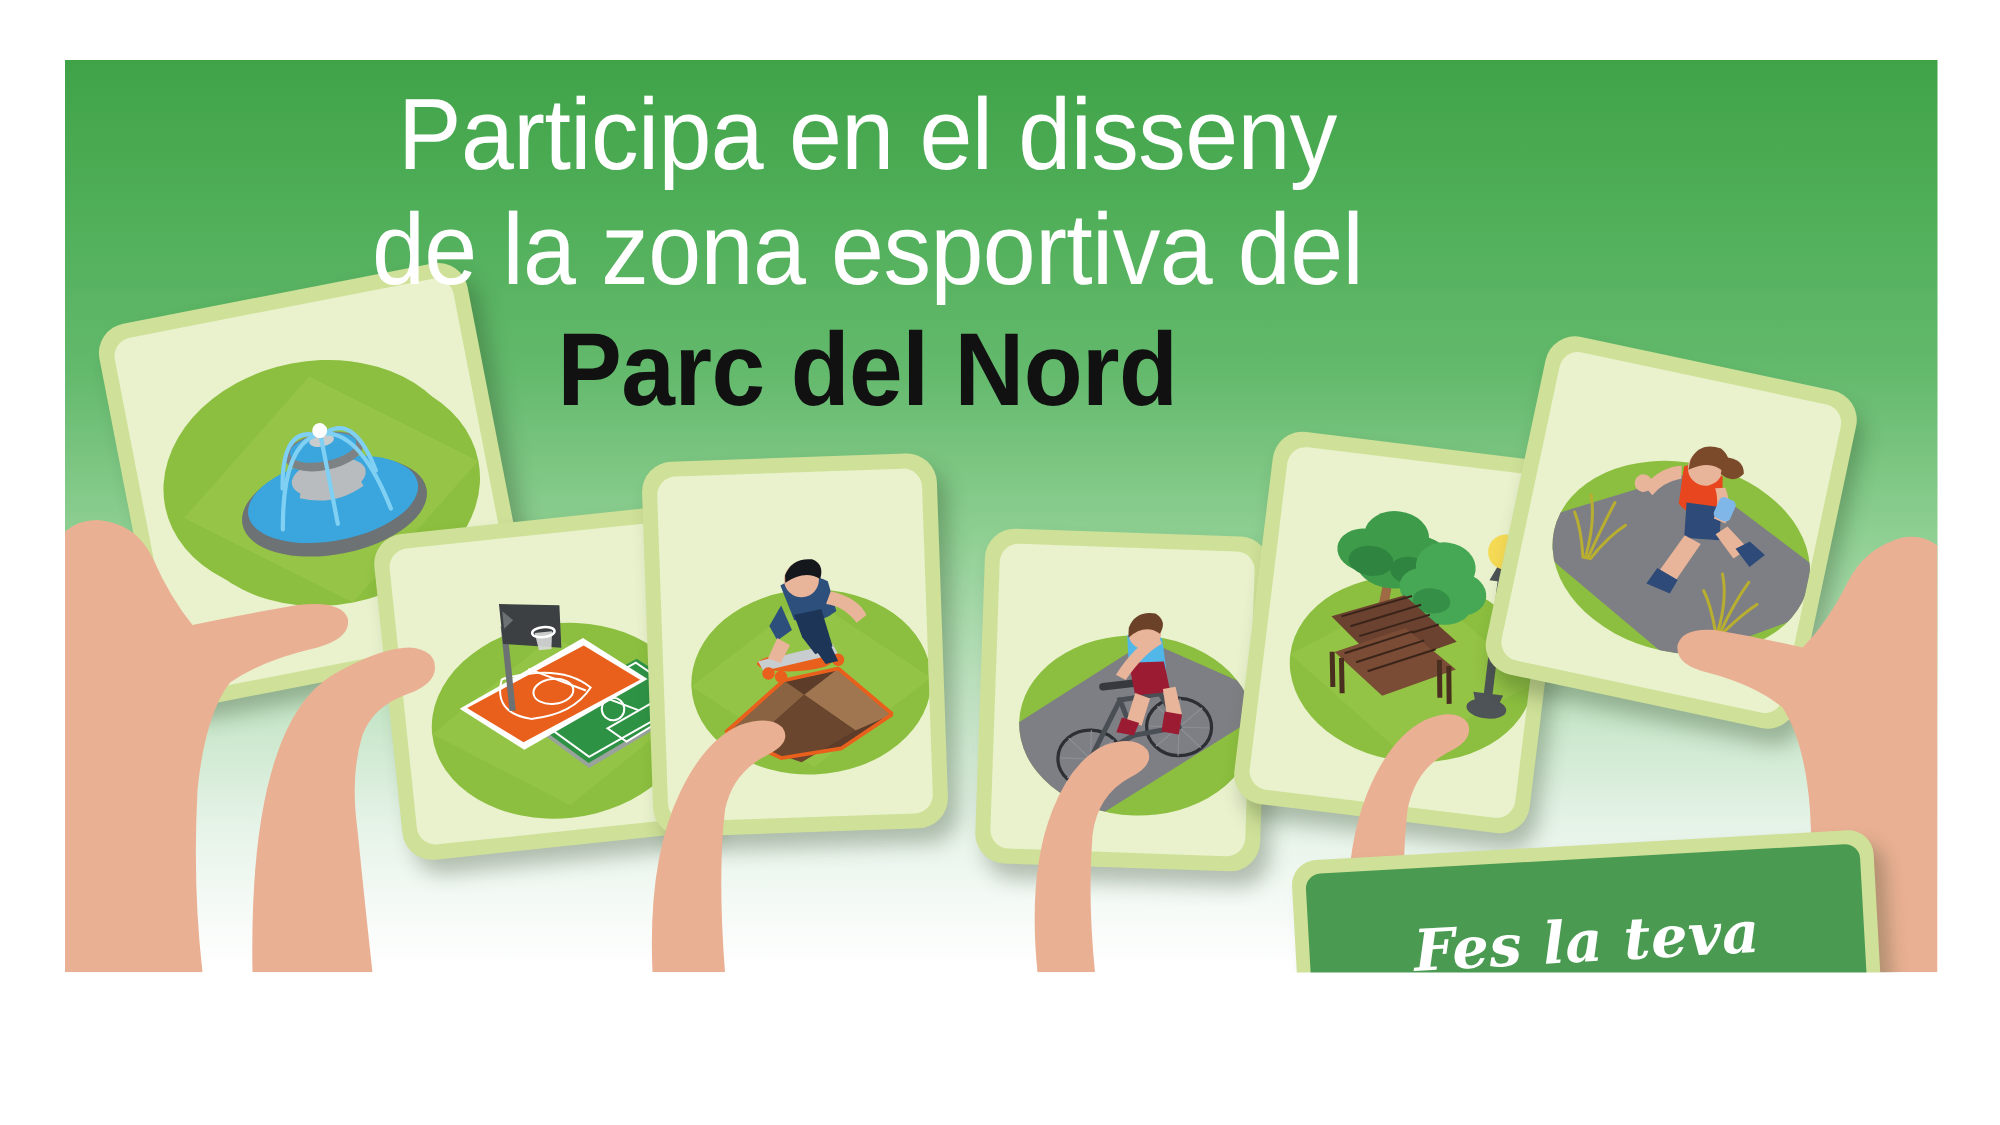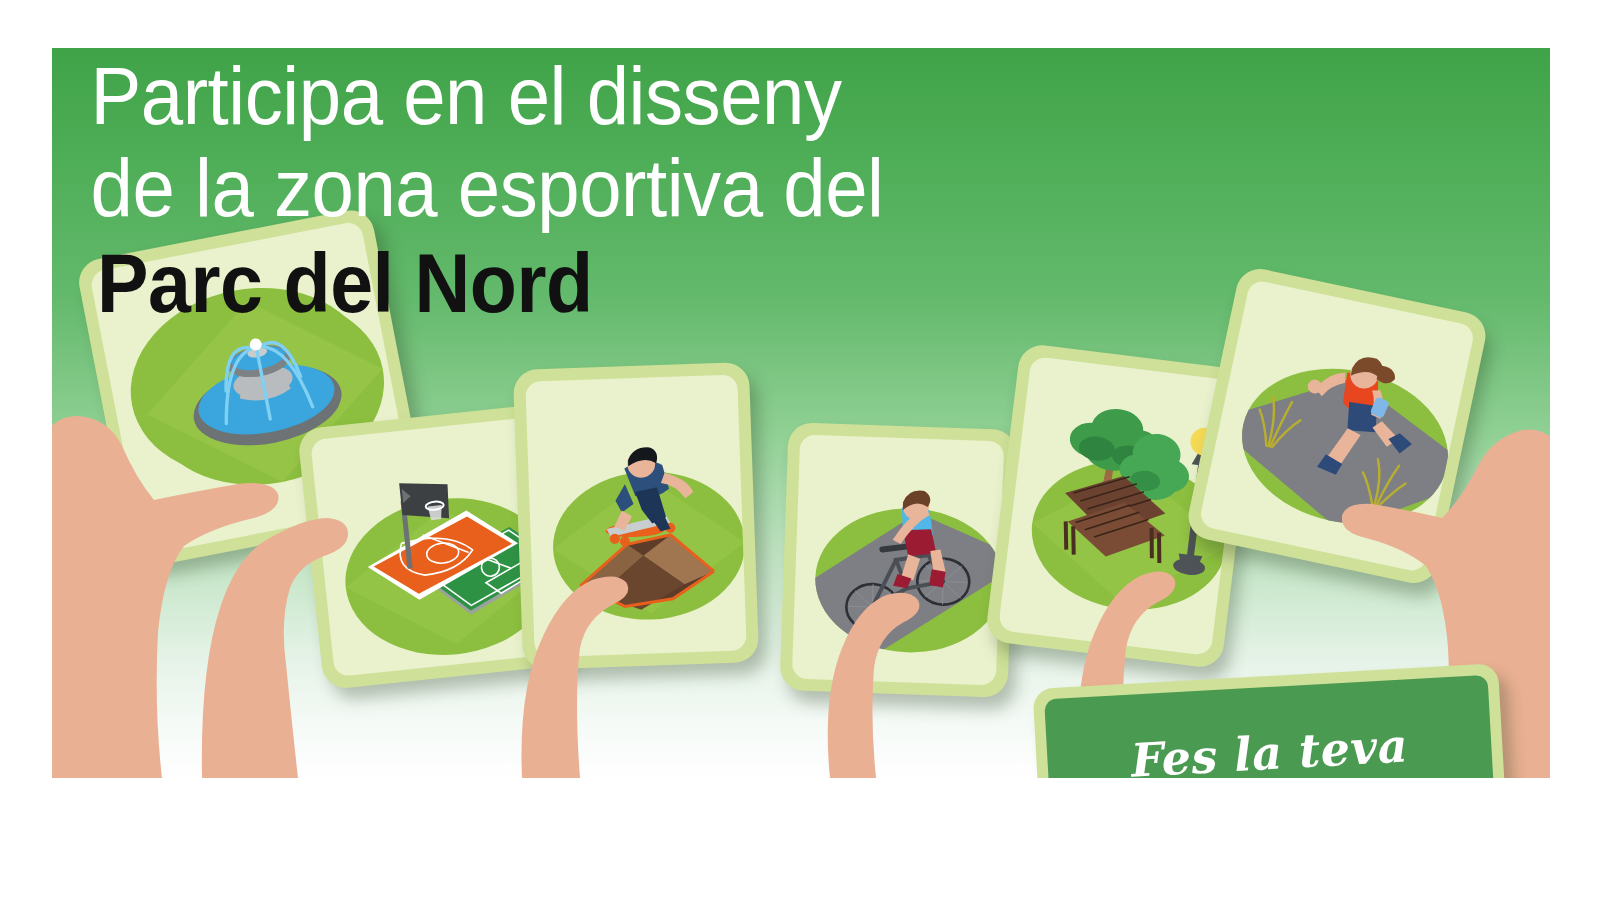--- a/index.html
+++ b/index.html
@@ -9,21 +9,21 @@
 
   
   #hero{
     position:absolute;left:52px;top:48px;width:1498px;height:730px;
     background:linear-gradient(180deg,#40a348 0%,#4fae58 16%,#63b96c 34%,#8ecf92 52%,#c2e4c4 70%,#e6f3e8 84%,#f7fbf8 94%,#ffffff 100%);
     overflow:hidden;
   }
 
   
   #headline{
-    position:absolute;left:52px;top:50px;width:1284px;
+    position:absolute;left:52px;top:62px;width:1284px;text-align:center;
     pointer-events:none;
   }
   .hl-line{
     font-family:"Liberation Sans Narrow","Liberation Sans",sans-serif;
     font-size:81px;line-height:92px;letter-spacing:-0.5px;
     color:#ffffff;font-weight:400;
     transform:scaleX(0.94);
   }
   .hl-line.bold{
     color:#111111;font-weight:700;font-size:83px;line-height:100px;

